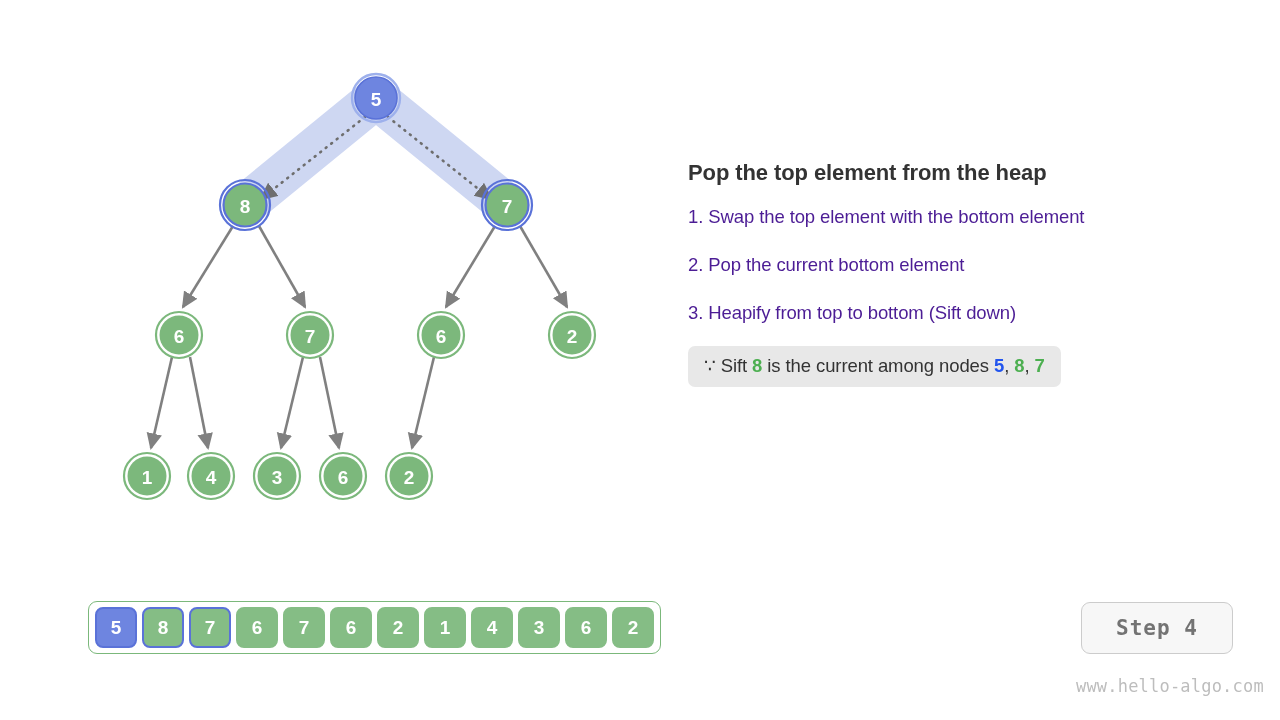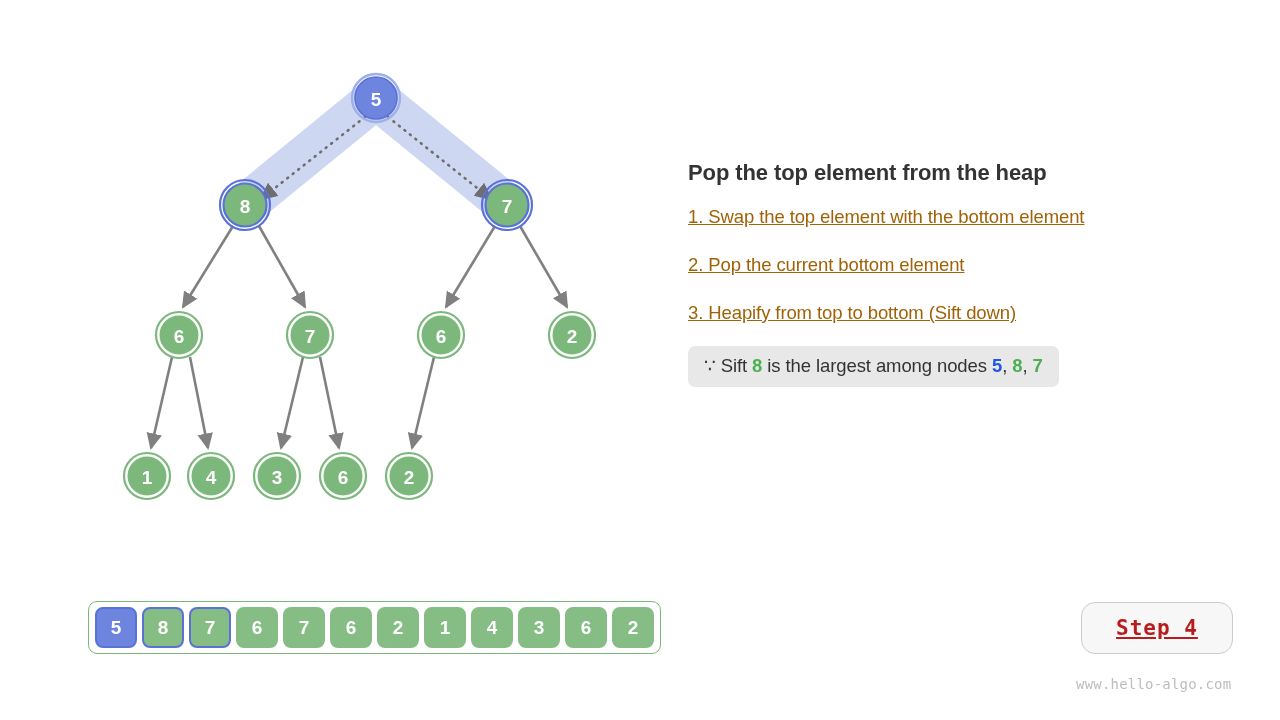--- a/index.html
+++ b/index.html
@@ -42,25 +42,24 @@
   }
   .panel-title {
     font-size: 22px;
     font-weight: bold;
     color: #333333;
     margin: 0 0 12px 0;
     letter-spacing: -0.1px;
   }
   .panel-step {
     font-size: 18.5px;
-    color: #a16207;
+    color: #4c1d95;
     margin: 0 0 10px 0;
     padding: 8px 0 8px 0;
     letter-spacing: -0.1px;
-    text-decoration: underline;
   }
   .note-box {
     display: inline-block;
     background: #e8e8e8;
     border-radius: 7px;
     padding: 9px 16px 10px 16px;
     margin-top: 4px;
     font-size: 18.5px;
     color: #333333;
     letter-spacing: -0.1px;
@@ -107,37 +106,36 @@
 
   
   #step-badge {
     position: absolute;
     left: 1081px;
     top: 602px;
     width: 150px;
     height: 50px;
     background: #f7f7f7;
     border: 1.4px solid #cccccc;
-    border-radius: 14px;
+    border-radius: 9px;
     display: flex;
     align-items: center;
     justify-content: center;
     font-family: "DejaVu Sans Mono", monospace;
     font-size: 21px;
     font-weight: bold;
-    color: #b91c1c;
+    color: #737373;
     letter-spacing: 1px;
-    text-decoration: underline;
   }
   #watermark {
     position: absolute;
     left: 1076px;
     top: 676px;
     font-family: "DejaVu Sans Mono", monospace;
-    font-size: 14px;
+    font-size: 17px;
     color: #bdbdbd;
     letter-spacing: 0.2px;
   }
 </style>
 </head>
 <body>
 
 <svg id="tree-svg" viewBox="0 0 680 540">
   <defs>
     <marker id="arrowSolid" markerWidth="7" markerHeight="7" refX="5.6" refY="3" orient="auto">
@@ -235,21 +233,21 @@
     <circle cx="409" cy="476" r="19.5" fill="#7cb87c"></circle>
     <text class="node-label" x="409" y="477">2</text>
   </g>
 </svg>
 
 <div class="panel">
   <h1 class="panel-title">Pop the top element from the heap</h1>
   <p class="panel-step">1. Swap the top element with the bottom element</p>
   <p class="panel-step">2. Pop the current bottom element</p>
   <p class="panel-step">3. Heapify from top to bottom (Sift down)</p>
-  <div class="note-box"><span>∵</span> <span>Sift</span> <span class="g-num">8</span> <span>is the largest among nodes</span> <span class="b-num">5</span><span>, </span><span class="g-num">8</span><span>, </span><span class="g-num">7</span></div>
+  <div class="note-box"><span>∵</span> <span>Sift</span> <span class="g-num">8</span> <span>is the current among nodes</span> <span class="b-num">5</span><span>, </span><span class="g-num">8</span><span>, </span><span class="g-num">7</span></div>
 </div>
 
 <div id="array-wrap">
   <div class="cell fill-blue">5</div>
   <div class="cell ring-blue">8</div>
   <div class="cell ring-blue">7</div>
   <div class="cell">6</div>
   <div class="cell">7</div>
   <div class="cell">6</div>
   <div class="cell">2</div>

